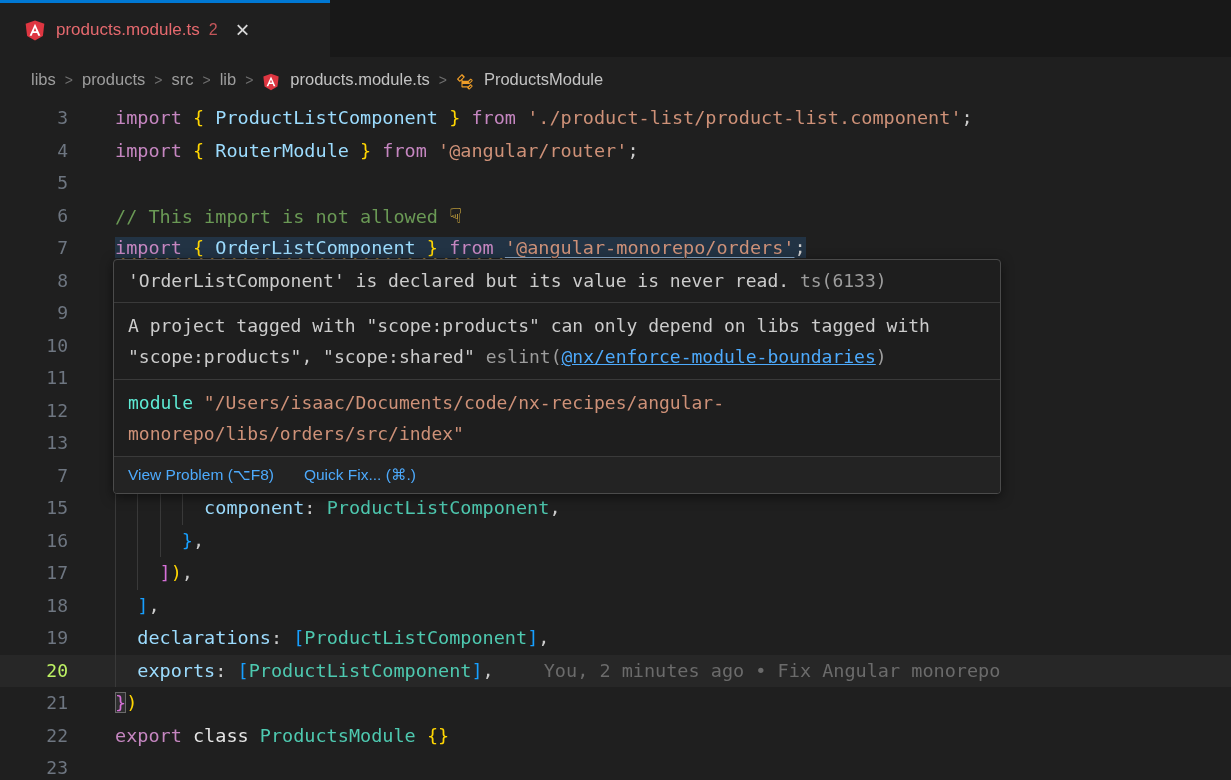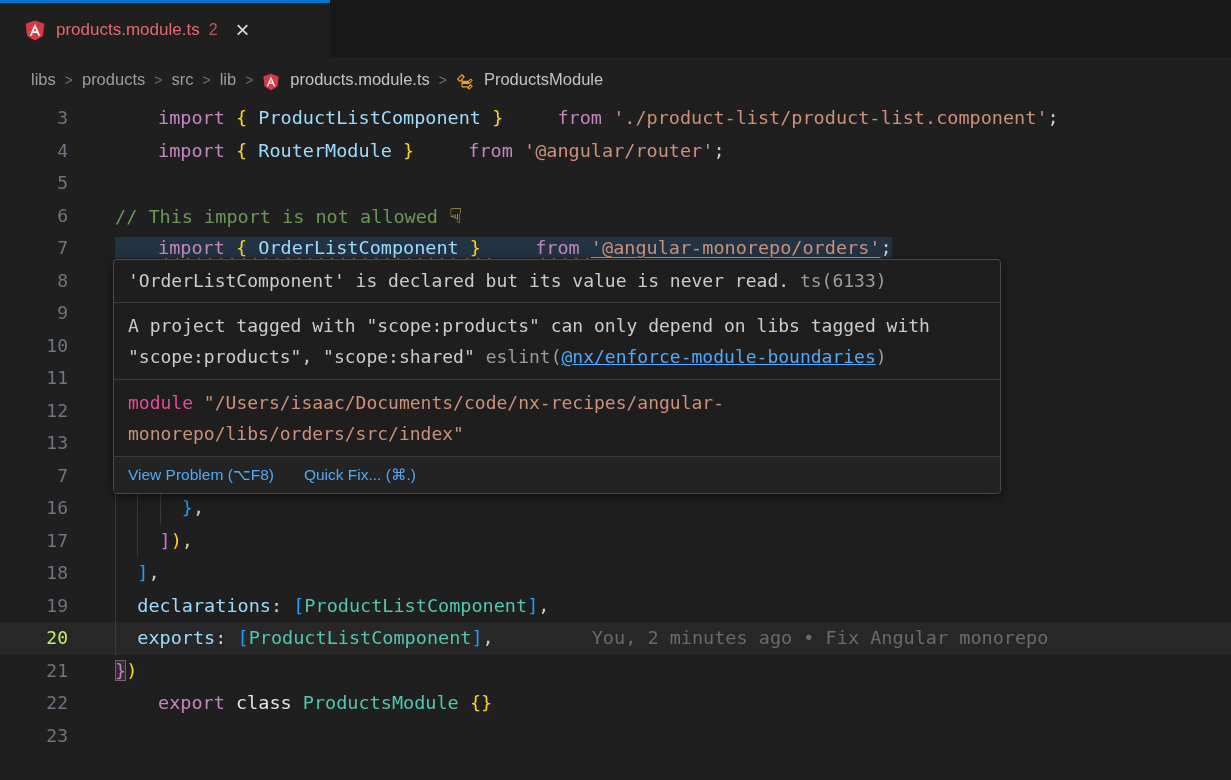--- a/index.html
+++ b/index.html
@@ -30,21 +30,21 @@
   .crumb-ico { width:18px; height:18px; display:inline-flex; margin:0 6px 0 4px; position:relative; top:2px; }
   
   .editor { position:absolute; top:102px; left:0; right:0; }
   .row { height:32.5px; line-height:32.5px; display:flex;
          font-family:"DejaVu Sans Mono", monospace; font-size:18.5px; }
   .row.current { background:#272727; }
   .gutter { width:68px; text-align:right; color:#6E7681; font-size:18px; flex:none; }
   .row.current .gutter { color:#bef264; }
   .codecell { margin-left:47px; white-space:pre; position:relative; flex:1; color:#CCCCCC; }
   .guide { position:absolute; top:0; height:100%; width:1px; background:#393939; }
-  .tk-kw      { color:#C586C0;margin-left:43px; }
+  .tk-kw      { color:#C586C0; }
   .tk-kw2     { color:#e5e5e5; }
   .tk-var     { color:#9CDCFE; }
   .tk-prop    { color:#9CDCFE; }
   .tk-cls     { color:#4EC9B0; }
   .tk-str     { color:#CE9178; }
   .tk-pl      { color:#CCCCCC; }
   .tk-comment { color:#6A9955; }
   .tk-b1      { color:#FFD602; }
   .tk-b2      { color:#D670D8; }
   .tk-b3      { color:#179FFF; }
@@ -53,32 +53,32 @@
   .tk-match   { outline:1px solid #6A6A6A; outline-offset:-1px; background:rgba(90,93,94,.25); }
   .errline {
     background:rgba(38,79,120,.42);
     text-decoration:underline wavy #E4484D;
     text-decoration-thickness:2px; text-underline-offset:6px;
   }
   .sq-orange {
     text-decoration:underline wavy #D7A13D;
     text-decoration-thickness:2px; text-underline-offset:4px;
   }
-  .blame { color:#6B6B6B; margin-left:98px; }
+  .blame { color:#6B6B6B; margin-left:50px; }
   
   .hover-popup {
     position:absolute; left:113px; top:259px; width:888px;
     background:#1E1E1E; border:1px solid #4B4B4B; border-radius:4px;
     box-shadow:0 3px 12px rgba(0,0,0,.5); z-index:10; overflow:hidden;
     font-family:"DejaVu Sans Mono", monospace; font-size:18px; color:#CCCCCC;
   }
   .hp-s1 { padding:7px 14px; line-height:28px; white-space:pre-wrap; }
   .hp-s2, .hp-s3 { padding:7px 14px; line-height:31px; border-top:1px solid #3A3A3A; white-space:pre-wrap; }
   .hp-src { color:#9D9D9D; }
-  .hp-kw { color:#ec4899; }
+  .hp-kw { color:#5eead4; }
   .hp-str { color:#CE9178; }
   .hp-link { color:#4DAAFC; text-decoration:underline; cursor:pointer; }
   .hp-actions {
     border-top:1px solid #3A3A3A; background:#232323;
     padding:9px 14px; display:flex; gap:30px;
     font-family:"Liberation Sans", sans-serif; font-size:15.5px;
   }
   .hp-action { color:#4DAAFC; cursor:pointer;text-align:center; }
 </style>
 </head>
@@ -166,20 +166,24 @@
     </div>
     <div class="row">
       <div class="gutter">13</div>
       <div class="codecell"></div>
     </div>
     <div class="row">
       <div class="gutter">7</div>
       <div class="codecell"></div>
     </div>
     <div class="row">
+      <div class="gutter">15</div>
+      <div class="codecell"><span class="guide" style="left: 0px;"></span><span class="guide" style="left: 22.28px;"></span><span class="guide" style="left: 44.56px;"></span><span class="guide" style="left: 66.84px;"></span><span class="tk-prop">        component</span><span class="tk-pl">: </span><span class="tk-cls">ProductListComponent</span><span class="tk-pl">,</span></div>
+    </div>
+    <div class="row">
       <div class="gutter">16</div>
       <div class="codecell"><span class="guide" style="left: 0px;"></span><span class="guide" style="left: 22.28px;"></span><span class="guide" style="left: 44.56px;"></span><span class="tk-pl">      </span><span class="tk-b3">}</span><span class="tk-pl">,</span></div>
     </div>
     <div class="row">
       <div class="gutter">17</div>
       <div class="codecell"><span class="guide" style="left: 0px;"></span><span class="guide" style="left: 22.28px;"></span><span class="tk-pl">    </span><span class="tk-b2">]</span><span class="tk-b1">)</span><span class="tk-pl">,</span></div>
     </div>
     <div class="row">
       <div class="gutter">18</div>
       <div class="codecell"><span class="guide" style="left: 0px;"></span><span class="tk-pl">  </span><span class="tk-b3">]</span><span class="tk-pl">,</span></div>

